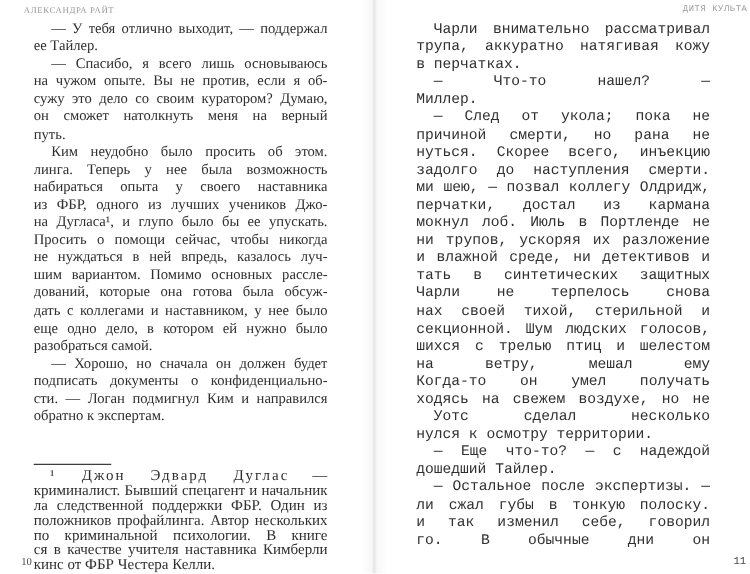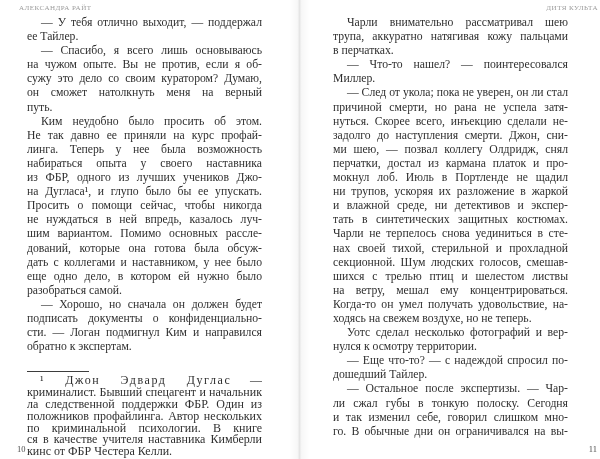--- a/index.html
+++ b/index.html
@@ -6,21 +6,21 @@
   .spread{
     position:relative;
     width:600px;height:459px;
     background:var(--background,#ffffff);
     font-family:"Liberation Serif", serif;
     color:var(--text,#2f2f2f);
     overflow:hidden;
   }
   .page{position:absolute;top:0;height:459px;}
   .page.left{left:0;width:299px;}
-  .page.right{left:299px;width:301px;}
+  .page.right{left:299px;width:301px;font-family:Liberation Mono, monospace;}
   .running-head{
     position:absolute;top:4px;
     font-size:7px;letter-spacing:0.5px;
     color:var(--header,#9a9a9a);
     white-space:nowrap;
   }
   .head-left{left:2px;margin-left:17px;}
   .head-right{right:2px;}
   .text-block{
     position:absolute;top:16px;width:235px;
@@ -81,21 +81,20 @@
         </div>
         <div>
           <div class="line indent">— Спасибо, я всего лишь основываюсь</div>
           <div class="line">на чужом опыте. Вы не против, если я об-</div>
           <div class="line">сужу это дело со своим куратором? Думаю,</div>
           <div class="line">он сможет натолкнуть меня на верный</div>
           <div class="line para-end">путь.</div>
         </div>
         <div>
           <div class="line indent">Ким неудобно было просить об этом.</div>
-          <div class="line">Не так давно ее приняли на курс профай-</div>
           <div class="line">линга. Теперь у нее была возможность</div>
           <div class="line">набираться опыта у своего наставника</div>
           <div class="line">из ФБР, одного из лучших учеников Джо-</div>
           <div class="line">на Дугласа¹, и глупо было бы ее упускать.</div>
           <div class="line">Просить о помощи сейчас, чтобы никогда</div>
           <div class="line">не нуждаться в ней впредь, казалось луч-</div>
           <div class="line">шим вариантом. Помимо основных рассле-</div>
           <div class="line">дований, которые она готова была обсуж-</div>
           <div class="line">дать с коллегами и наставником, у нее было</div>
           <div class="line">еще одно дело, в котором ей нужно было</div>

